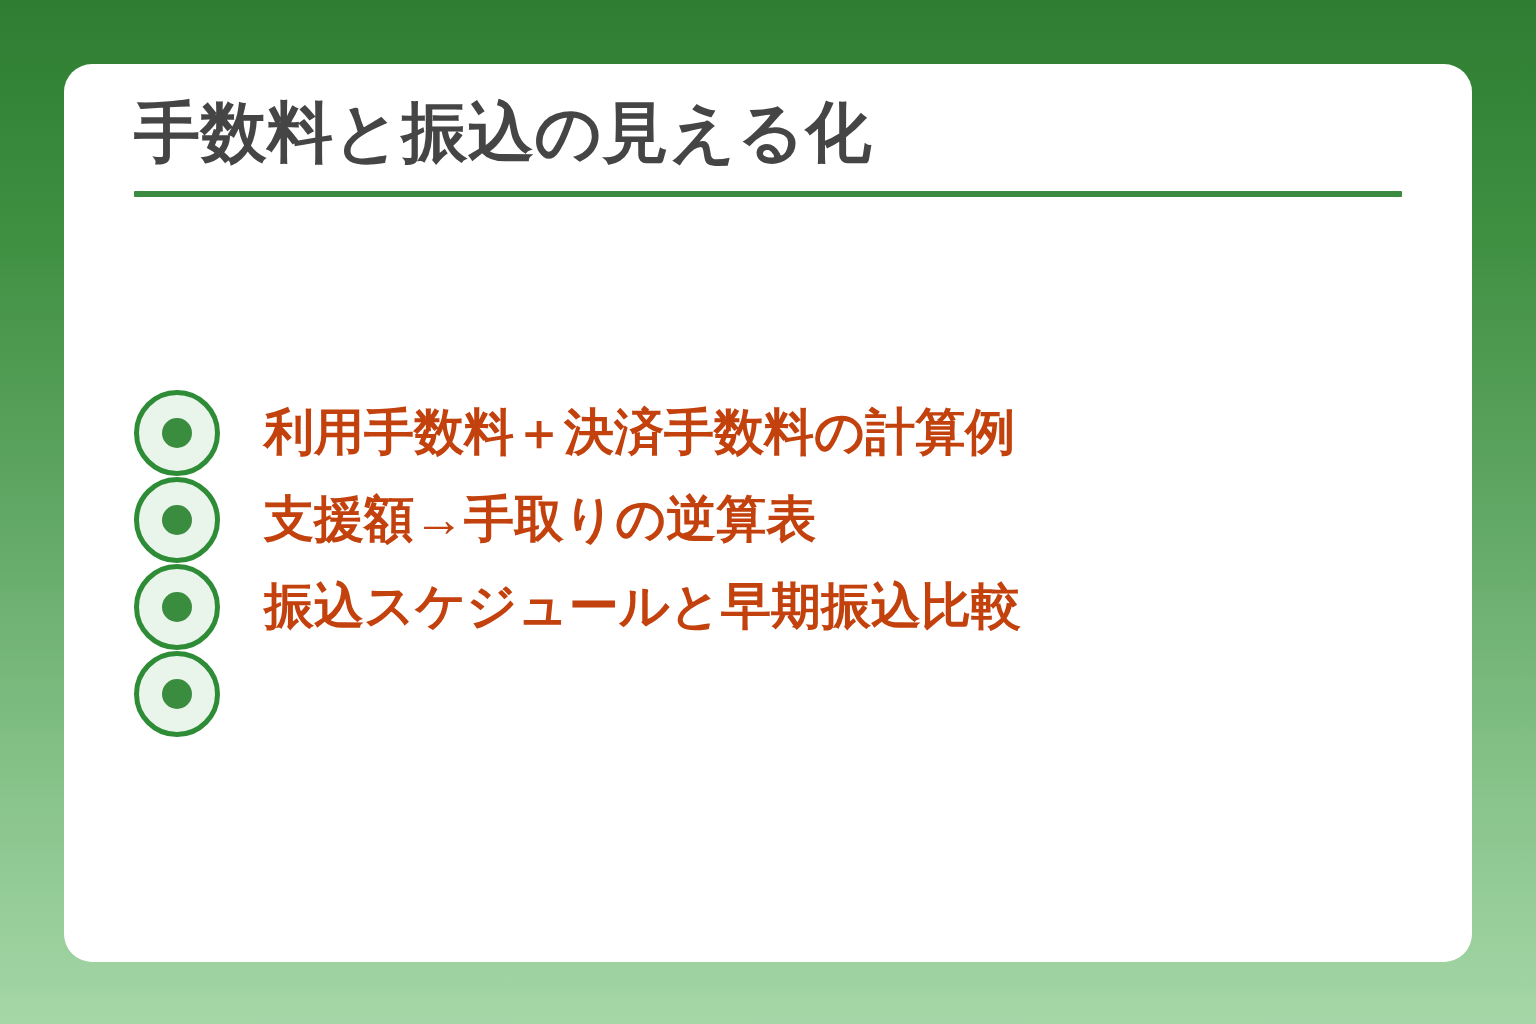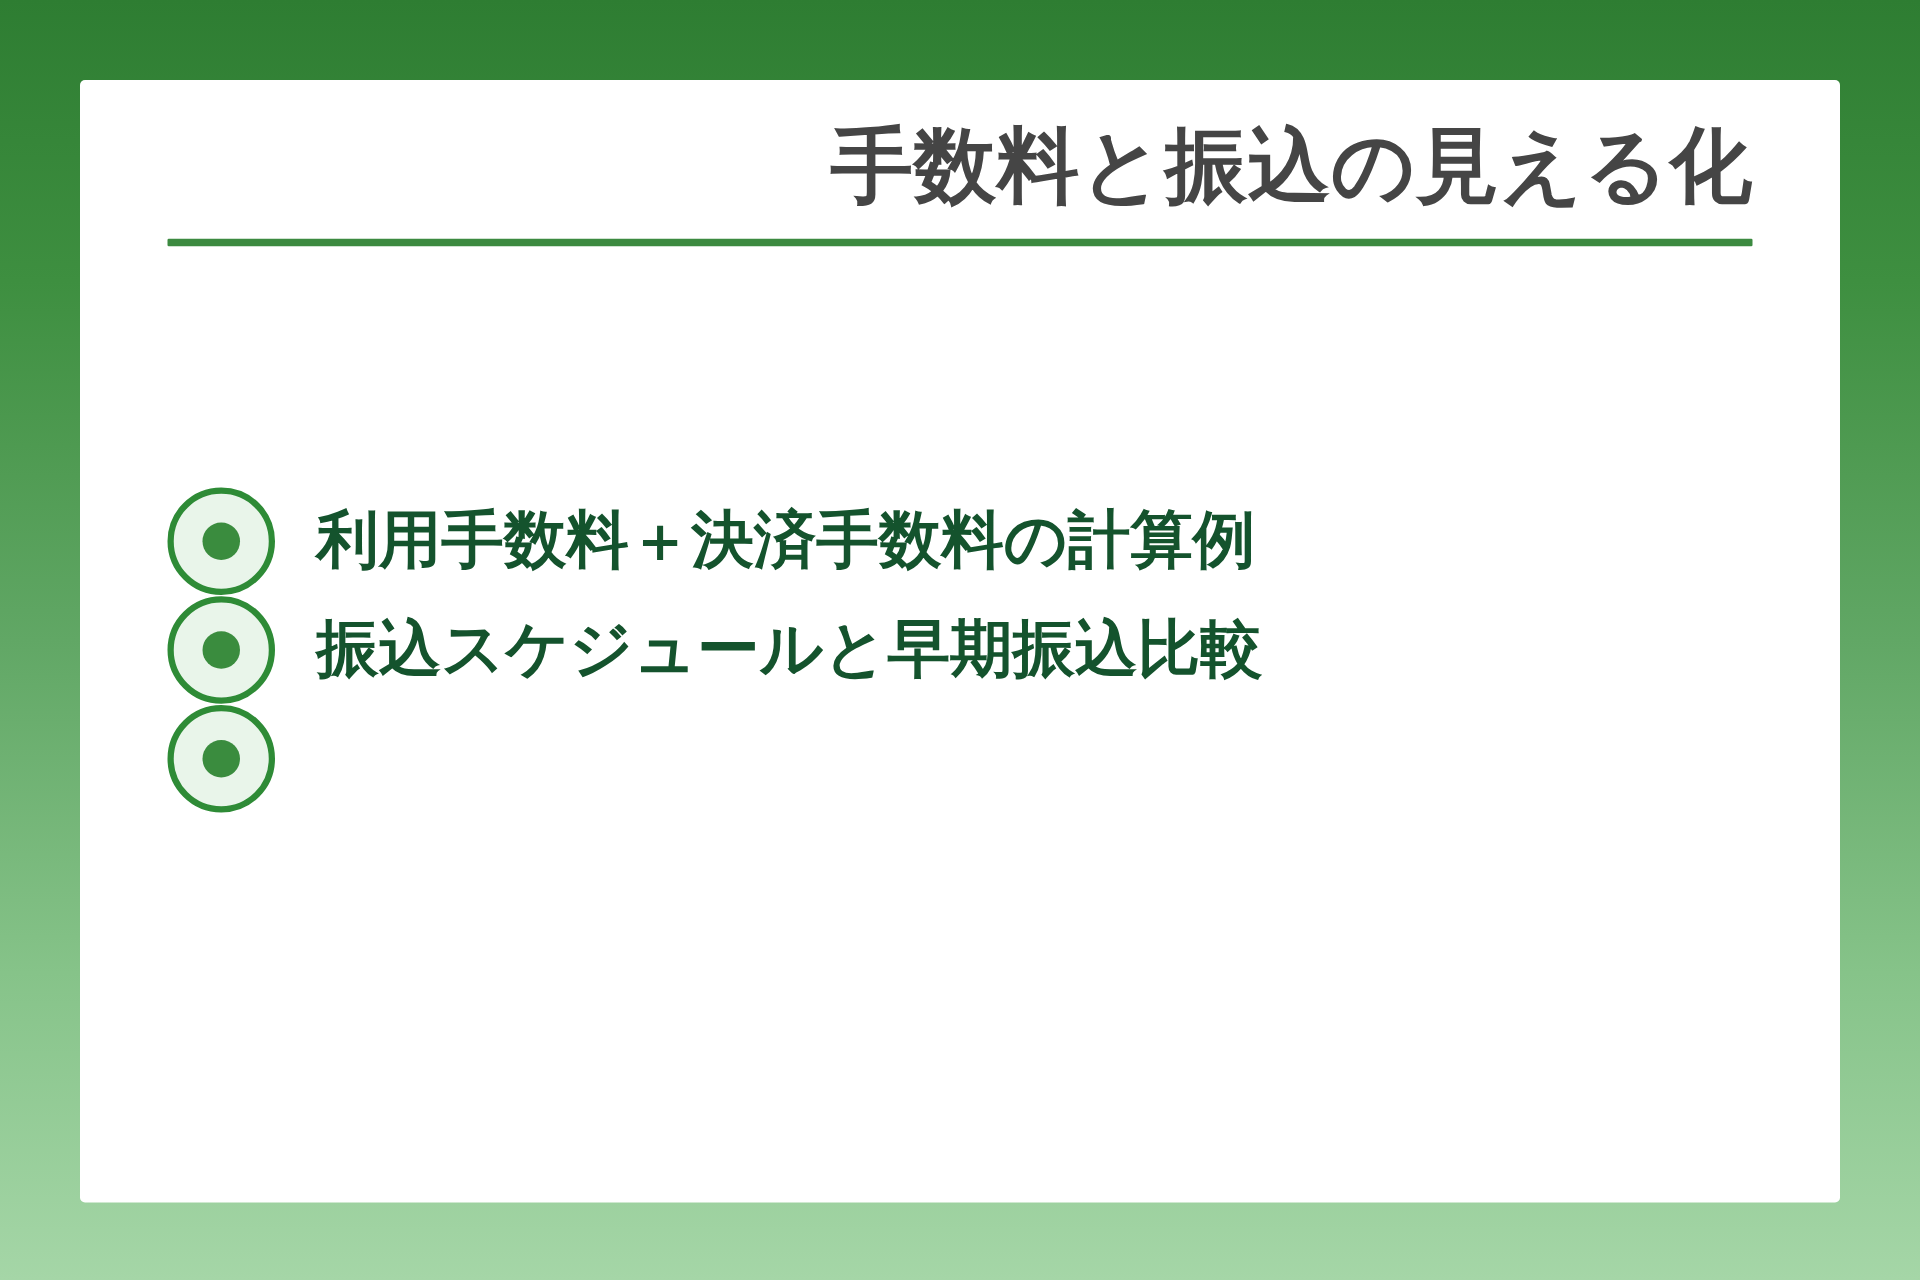--- a/index.html
+++ b/index.html
@@ -23,22 +23,21 @@
     overflow:hidden;
   }
 
   #card {
     position:absolute;
     left:64px;
     top:64px;
     width:1408px;
     height:898px;
     background:#FFFFFF;
-    border-radius:4px;
-    text-align:right;
+    border-radius:28px;
   }
 
   #title-block {
     position:absolute;
     left:70px;
     top:34px;
     width:1268px;
   }
 
   #slide-title {
@@ -87,25 +86,25 @@
   }
 
   .bullet-dot {
     width:30px;
     height:30px;
     border-radius:50%;
     background:#3A8C3E;
   }
 
   .bullet-text {
-    margin-left:33px;
+    margin-left:44px;
     font-size:50px;
     font-weight:bold;
     line-height:1.06;
-    color:#14532d;
+    color:#c2410c;
     white-space:nowrap;
   }
 </style>
 </head>
 <body>
 
 <div id="slide-root">
 
   <div id="card">
 
@@ -116,20 +115,26 @@
 
     <div id="bullet-list">
 
       <div class="bullet-row">
         <span class="bullet-marker">
           <span class="bullet-dot"></span>
         </span>
         <span class="bullet-text">利用手数料＋決済手数料の計算例</span>
       </div>
 
+      <div class="bullet-row">
+        <span class="bullet-marker">
+          <span class="bullet-dot"></span>
+        </span>
+        <span class="bullet-text">支援額→手取りの逆算表</span>
+      </div>
 
       <div class="bullet-row">
         <span class="bullet-marker">
           <span class="bullet-dot"></span>
         </span>
         <span class="bullet-text">振込スケジュールと早期振込比較</span>
       </div>
 
       <div class="bullet-row">
         <span class="bullet-marker">

